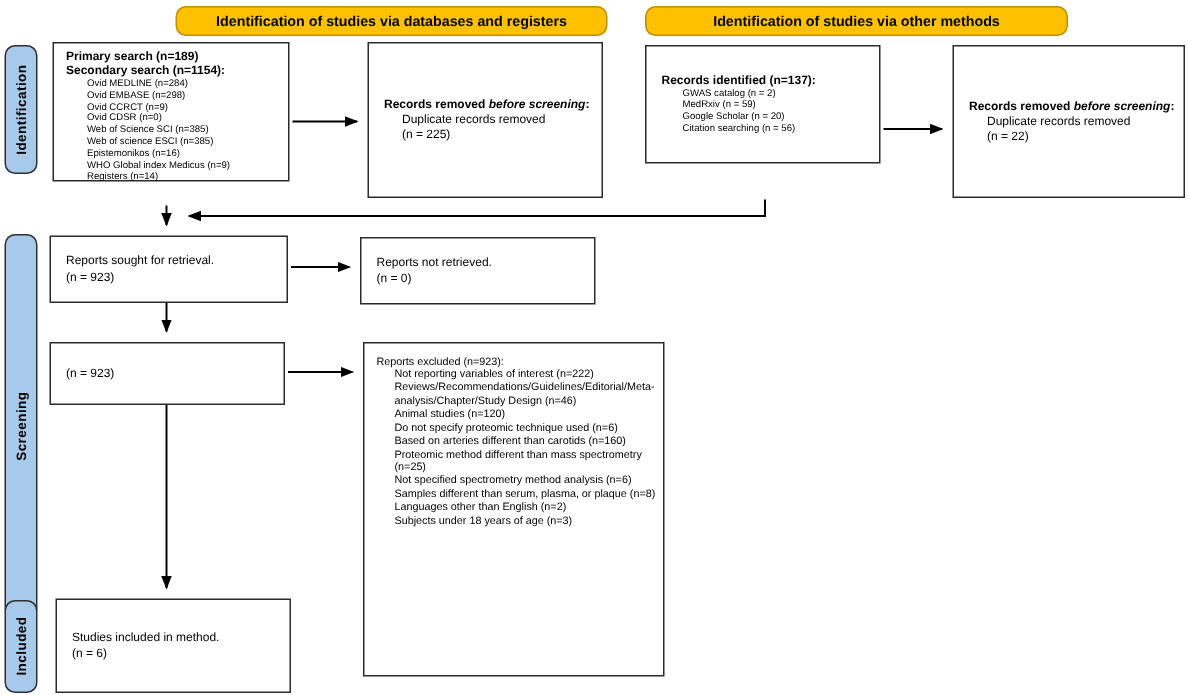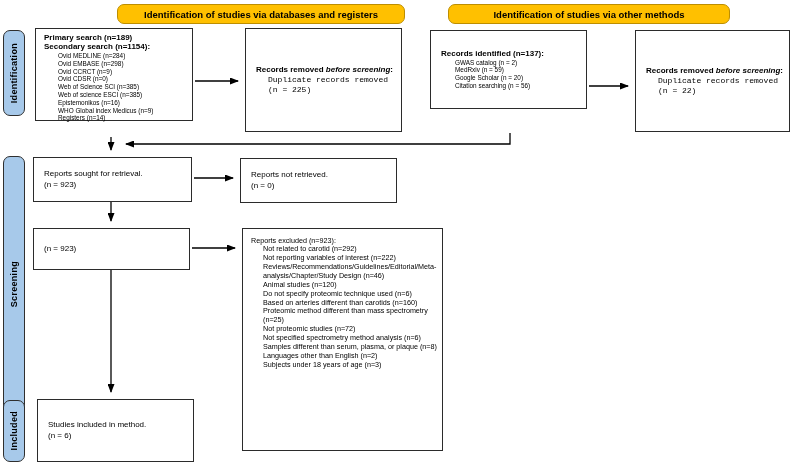--- a/index.html
+++ b/index.html
@@ -9,21 +9,21 @@
   }
   svg.connectors { position:absolute; left:0; top:0; z-index:0; pointer-events:none; }
 
   .banner {
     position:absolute; z-index:2; box-sizing:border-box;
     background:var(--banner,#FFC000); border:1.5px solid var(--banner_border,#BD8E00);
     border-radius:7px; font-weight:bold; font-size:9.5px;
     display:flex; align-items:center; justify-content:center; text-align:center;
   }
   #banner-databases { left:117px; top:4px; width:288px; height:20px; }
-  #banner-other     { left:448px; top:4px; width:282px; height:20px; }
+  #banner-other     { left:430px; top:4px; width:282px; height:20px; }
 
   .stage {
     position:absolute; z-index:2; box-sizing:border-box;
     background:var(--stage_fill,#A7C9EA); border:1.5px solid #2f2f2f; border-radius:7px;
     display:flex; align-items:center; justify-content:center;
   }
   .stage span {
     writing-mode:vertical-rl; transform:rotate(180deg);
     font-weight:bold; font-size:9px; letter-spacing:.3px; white-space:nowrap;
   }
@@ -40,21 +40,21 @@
   #box-primary   { left:35px;  top:28px;  width:158px; height:93px; padding:4px 3px 2px 8px; }
   .box-title  { font-weight:bold; font-size:8px;  line-height:1.18; }
   .sub-list   { padding-left:14px; }
   .sub-line   { font-size:6.4px; line-height:1.22; }
 
   #box-removed-db    { left:245px; top:28px; width:157px; height:104px; padding:0 4px 0 10px; }
   #box-identified    { left:430px; top:30px; width:157px; height:79px; padding:0 3px 0 10px; }
   #box-removed-other { left:635px; top:30px; width:155px; height:102px; padding:0 4px 0 10px; }
   .rm-title { font-weight:bold; font-size:8px; line-height:1.25; }
   .rm-list  { padding-left:12px; }
-  .rm-line  { font-size:8px; line-height:1.25;font-family:Liberation Mono, monospace; }
+  .rm-line  { font-size:8px; line-height:1.25; }
   .id-list  { padding-left:14px; }
 
   .simplebox { font-size:8px; line-height:1.35; padding:0 4px 0 10px; }
   #box-sought    { left:33px;  top:157px; width:159px; height:45px; }
   #box-notretr   { left:240px; top:158px; width:157px; height:45px; }
   #box-assessed  { left:33px;  top:228px; width:157px; height:42px; }
   #box-included  { left:37px;  top:399px; width:157px; height:63px; }
 
   #box-excluded { left:242px; top:228px; width:201px; height:223px; padding:7px 4px 4px 8px; }
   .excl-title { font-size:7.2px; line-height:1.25; }
@@ -151,28 +151,26 @@
       <div class="simple-line">(n = 0)</div>
     </div>
 
   <div class="box vcenter simplebox" id="box-assessed">
       <div class="simple-line">(n = 923)</div>
     </div>
 
   <div class="box" id="box-excluded">
     <div class="excl-title">Reports excluded (n=923):</div>
     <div class="excl-list">
-        <div class="excl-line">Not related to carotid (n=292)</div>
         <div class="excl-line">Not reporting variables of interest (n=222)</div>
         <div class="excl-line">Reviews/Recommendations/Guidelines/Editorial/Meta-analysis/Chapter/Study Design (n=46)</div>
         <div class="excl-line">Animal studies (n=120)</div>
         <div class="excl-line">Do not specify proteomic technique used (n=6)</div>
         <div class="excl-line">Based on arteries different than carotids (n=160)</div>
         <div class="excl-line">Proteomic method different than mass spectrometry (n=25)</div>
-        <div class="excl-line">Not proteomic studies (n=72)</div>
         <div class="excl-line">Not specified spectrometry method analysis (n=6)</div>
         <div class="excl-line">Samples different than serum, plasma, or plaque (n=8)</div>
         <div class="excl-line">Languages other than English (n=2)</div>
         <div class="excl-line">Subjects under 18 years of age (n=3)</div>
       </div>
   </div>
 
   <div class="box vcenter simplebox" id="box-included">
       <div class="simple-line">Studies included in method.</div>
       <div class="simple-line">(n = 6)</div>

